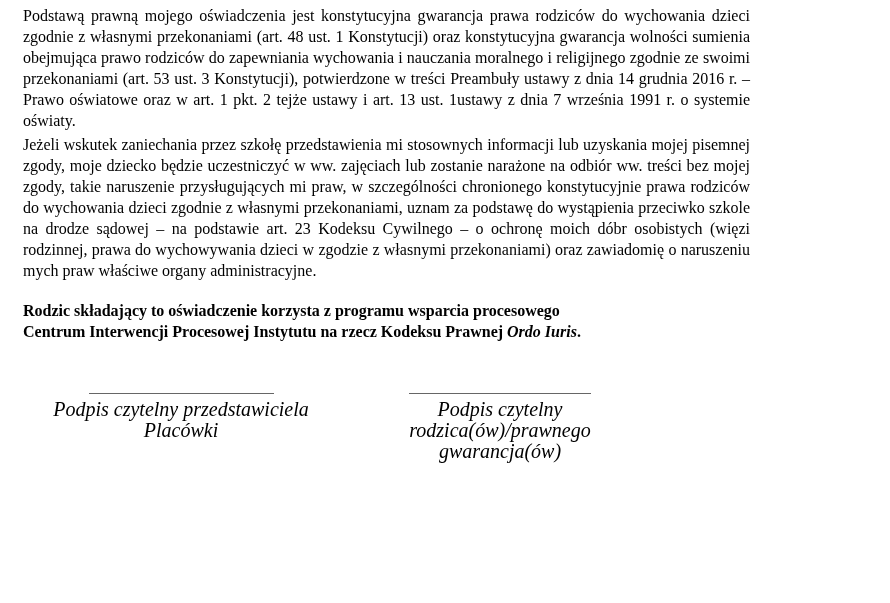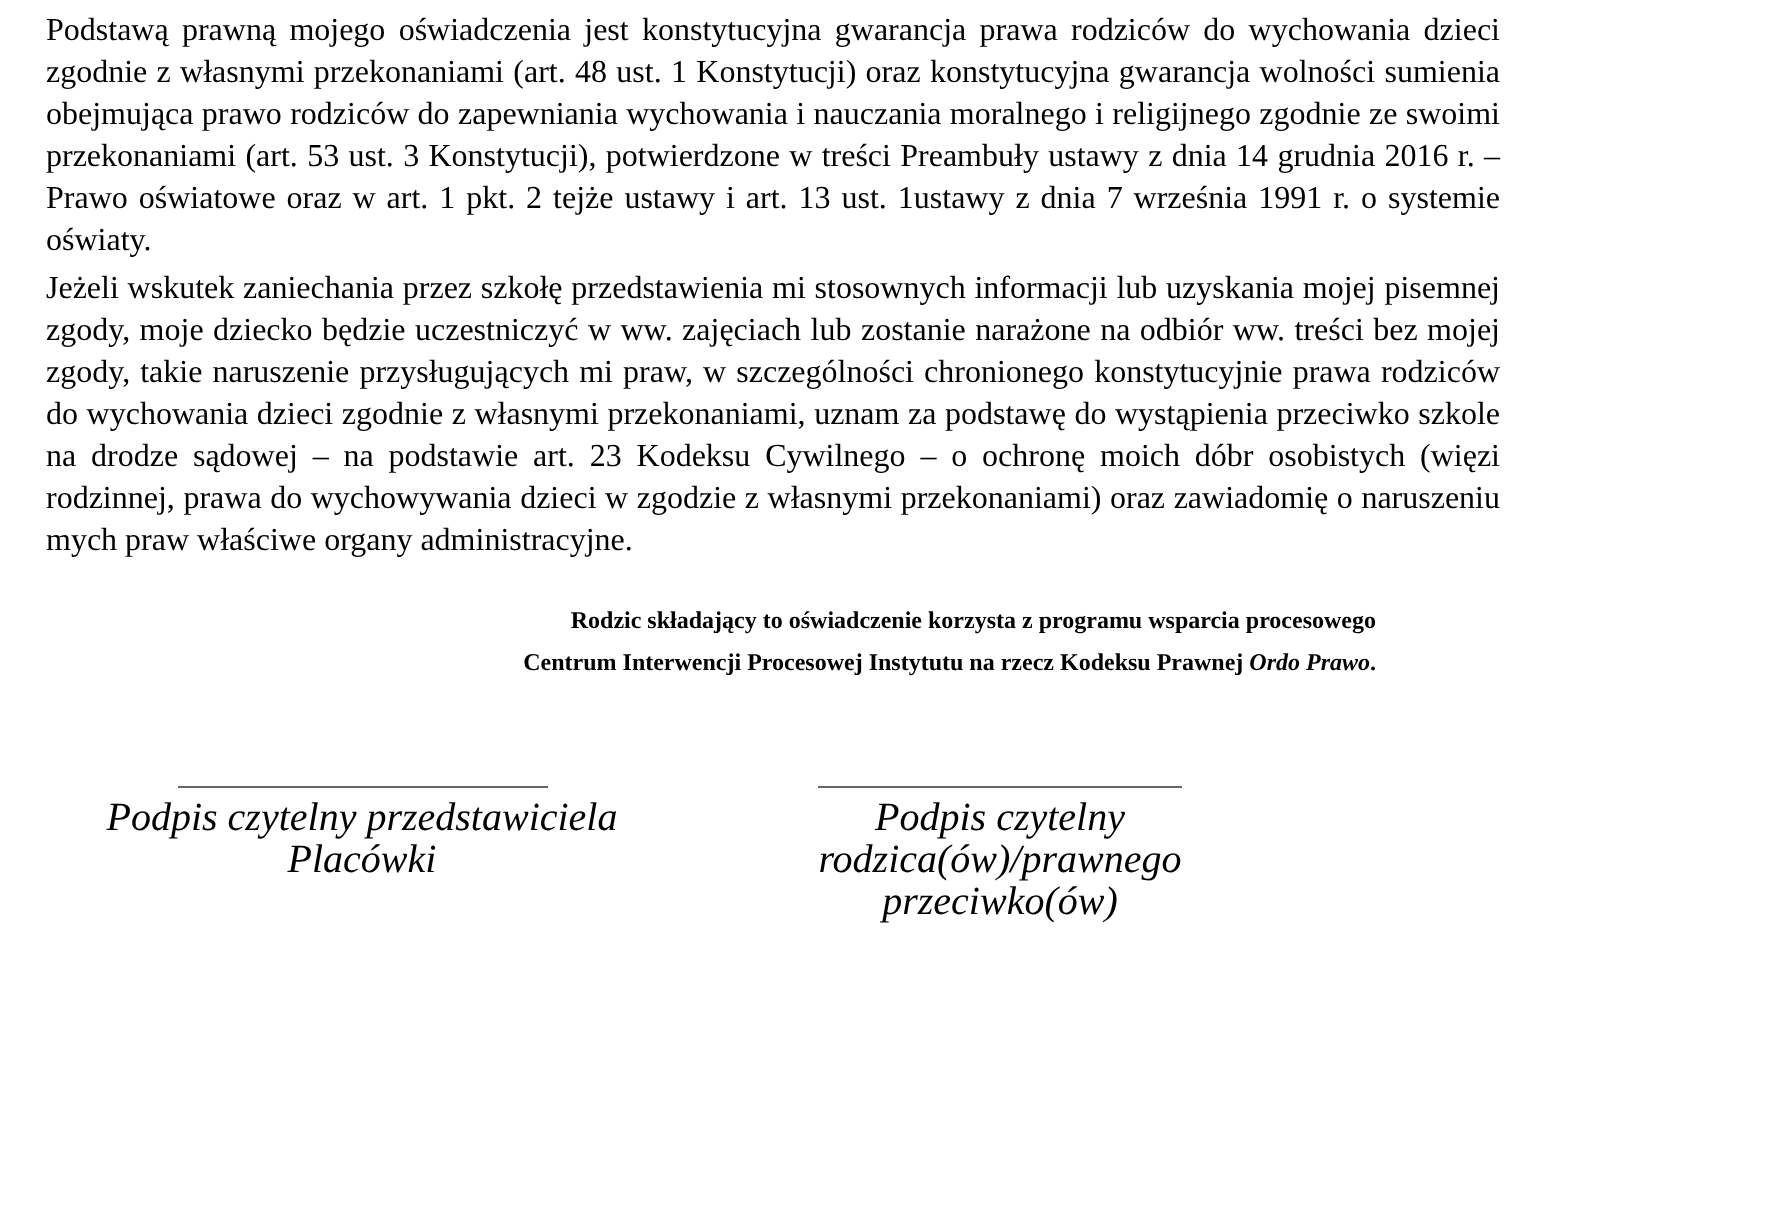--- a/index.html
+++ b/index.html
@@ -22,23 +22,23 @@
     margin: 0;
     font-size: 16px;
     line-height: 21px;
     text-align: justify;
   }
   .para.underlined {
     margin-top: 3px;
   }
   .center-bold {
     margin: 19px 62px 0 0;
-    text-align: right;
+    text-align: left;
     font-weight: bold;
-    font-size: 12px;
+    font-size: 16px;
     line-height: 21px;
   }
   .center-bold .it { font-style: italic; }
   .closing {
     margin-top: 17px;
     text-align: left;
   }
   .sig-row {
     position: relative;
     margin-top: 49px;
@@ -67,33 +67,33 @@
 
 <div class="page">
   <div class="content">
 
     <p class="para">Podstawą prawną mojego oświadczenia jest konstytucyjna gwarancja prawa rodziców do wychowania dzieci zgodnie z własnymi przekonaniami (art. 48 ust. 1 Konstytucji) oraz konstytucyjna gwarancja wolności sumienia obejmująca prawo rodziców do zapewniania wychowania i nauczania moralnego i religijnego zgodnie ze swoimi przekonaniami (art. 53 ust. 3 Konstytucji), potwierdzone w treści Preambuły ustawy z dnia 14 grudnia 2016 r. – Prawo oświatowe oraz w art. 1 pkt. 2 tejże ustawy i art. 13 ust. 1ustawy  z dnia 7 września 1991 r. o systemie oświaty.</p>
 
     <p class="para underlined">Jeżeli wskutek zaniechania przez szkołę przedstawienia mi stosownych informacji lub uzyskania mojej pisemnej zgody, moje dziecko będzie uczestniczyć w ww. zajęciach lub zostanie narażone na odbiór ww. treści bez mojej zgody, takie naruszenie przysługujących mi praw, w szczególności chronionego konstytucyjnie prawa rodziców do wychowania dzieci zgodnie z własnymi przekonaniami, uznam za podstawę do wystąpienia przeciwko szkole na drodze sądowej – na podstawie art. 23 Kodeksu Cywilnego – o ochronę moich dóbr osobistych (więzi rodzinnej, prawa do wychowywania dzieci w zgodzie z własnymi przekonaniami) oraz zawiadomię o naruszeniu mych praw właściwe organy administracyjne.</p>
 
     <div class="center-bold">
       <div>Rodzic składający to oświadczenie korzysta z programu wsparcia procesowego</div>
-      <div><span>Centrum Interwencji Procesowej Instytutu na rzecz Kodeksu Prawnej </span><span class="it">Ordo Prawo</span><span>.</span></div>
+      <div><span>Centrum Interwencji Procesowej Instytutu na rzecz Kodeksu Prawnej </span><span class="it">Ordo Iuris</span><span>.</span></div>
     </div>
 
 
     <div class="sig-row">
 
       <div class="sig-block sig-left">
         <div class="sig-rule"></div>
         <div>Podpis czytelny przedstawiciela Placówki</div>
       </div>
 
       <div class="sig-block sig-right">
         <div class="sig-rule"></div>
         <div>Podpis czytelny rodzica(ów)/prawnego</div>
-        <div>przeciwko(ów)</div>
+        <div>gwarancja(ów)</div>
       </div>
 
     </div>
 
   </div>
 </div>
 
 </body></html>

